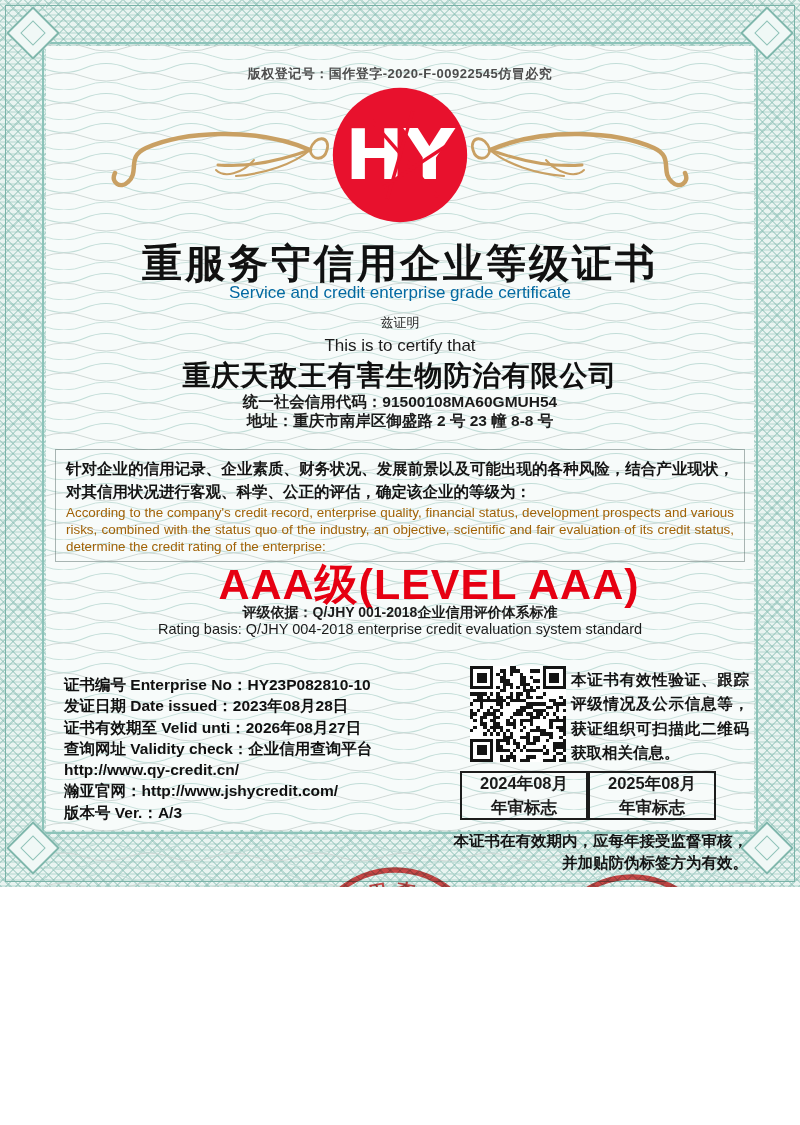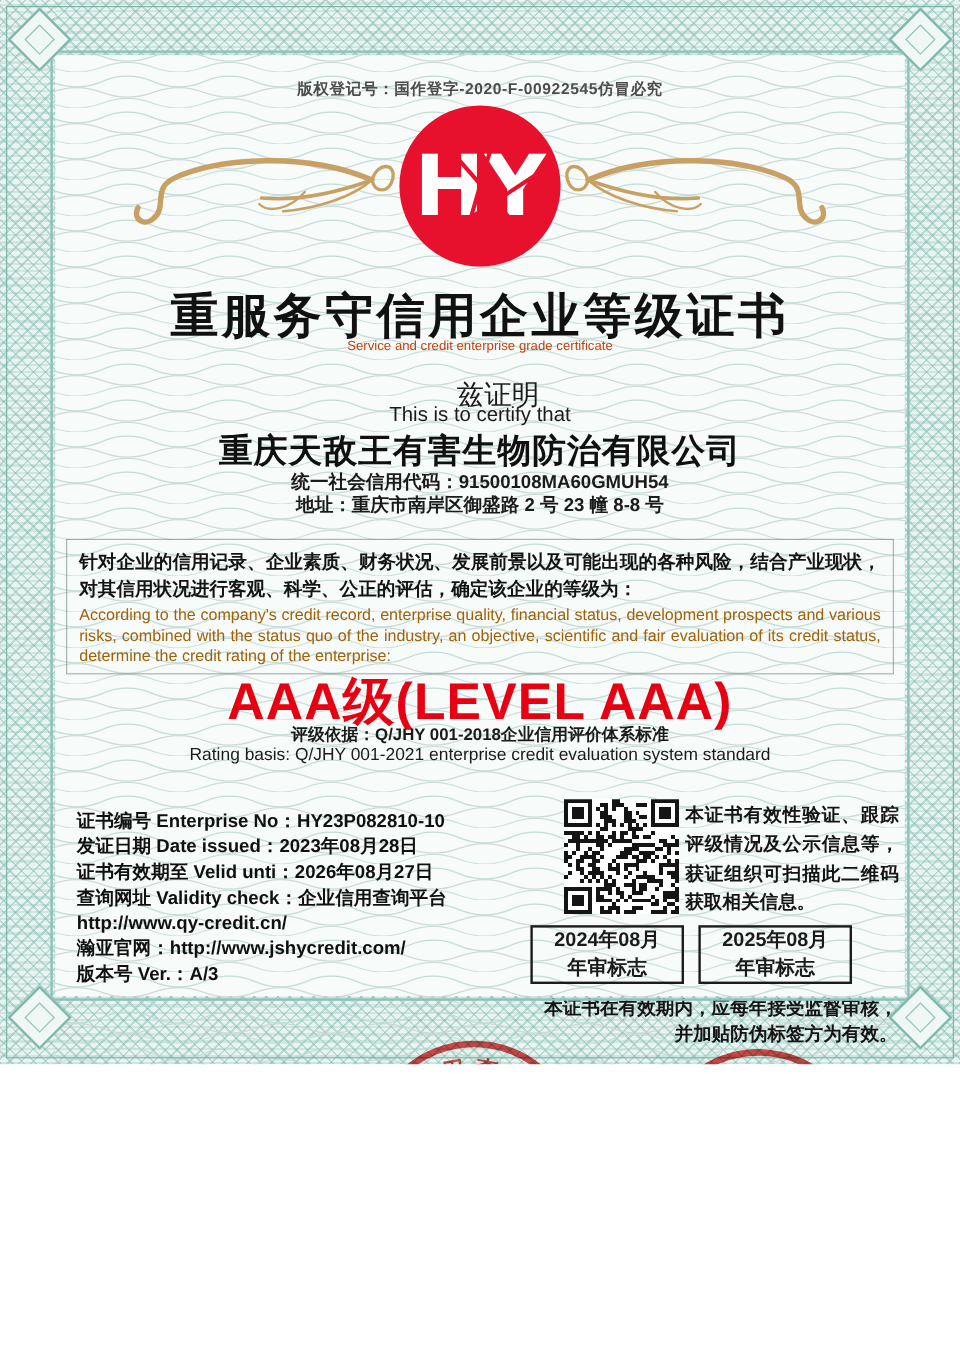--- a/index.html
+++ b/index.html
@@ -33,38 +33,38 @@
   
   .content{position:absolute;inset:0;z-index:3;}
   .abs{position:absolute;}
   .centered{left:46px;width:708px;text-align:center;}
   .copyright{top:65px;font-size:13px;font-weight:bold;color:#4c4c4c;letter-spacing:.5px;}
   .logo-svg{left:327px;top:82px;width:146px;height:146px;}
   .flourish{top:116px;width:228px;height:82px;}
   .flourish-left{left:104px;}
   .flourish-right{left:468px;transform:scaleX(-1);}
   .page-title{top:236px;font-size:40px;font-weight:bold;letter-spacing:3px;color:#111;}
-  .page-subtitle{top:283px;font-size:11px;color:#c2410c;}
-  .certify-zh{top:314px;font-size:23px;color:#1b1b1b;margin-left:15px;}
+  .page-subtitle{top:283px;font-size:17px;color:#0369a1;}
+  .certify-zh{top:314px;font-size:13px;color:#1b1b1b;}
   .certify-en{top:336px;font-size:17px;color:#1b1b1b;}
   .company{top:357px;font-size:28px;font-weight:bold;letter-spacing:1px;color:#101010;}
   .credit-code{top:392px;font-size:15.5px;font-weight:bold;}
   .address{top:411px;font-size:15.5px;font-weight:bold;}
   .eval-box{left:55px;top:449px;width:668px;padding:7px 10px 6px 10px;
     border:1px solid rgba(90,110,105,.5);}
   .eval-zh{font-size:15.5px;font-weight:bold;line-height:1.5;text-align:justify;color:#141414;}
   .eval-en{margin-top:0;font-size:13.4px;line-height:1.28;text-align:justify;color:#a16207;}
   .rating{top:556px;font-size:43px;font-weight:800;letter-spacing:1px;}
   .basis-zh{top:604px;font-size:14px;font-weight:bold;}
   .basis-en{top:621px;font-size:14.5px;}
   .details{left:64px;top:674px;width:400px;font-size:15.5px;font-weight:bold;line-height:21.3px;color:#101010;}
   .details .ln{white-space:nowrap;}
   .qr-svg{left:470px;top:666px;width:96px;height:96px;}
   .qr-note{left:571px;top:668px;width:178px;font-size:15.5px;font-weight:bold;line-height:24.3px;text-align:justify;color:#141414;font-family:Liberation Serif, serif;}
-  .year-boxes{left:442px;top:771px;display:flex;gap:12px;}
+  .year-boxes{left:460px;top:771px;display:flex;gap:0;}
   .year-box{width:124px;height:45px;border:2px solid #1c1c1c;display:flex;flex-direction:column;
     align-items:center;justify-content:center;font-size:16.5px;font-weight:bold;line-height:1.4;background:transparent;}
   .supervision{left:452px;top:830px;width:296px;text-align:right;font-size:15.5px;font-weight:bold;line-height:21.5px;color:#141414;}
   .issuer{position:absolute;text-align:center;}
   .issuer-left{left:225px;top:935px;width:320px;}
   .issuer-right{left:495px;top:935px;width:258px;}
   .issuer .zh{font-size:20.5px;font-weight:bold;letter-spacing:.5px;color:#101010;}
   .issuer .en{margin-top:6px;font-size:15.5px;color:#1a1a1a;}
   .seal{position:absolute;width:190px;height:190px;mix-blend-mode:multiply;opacity:.92;z-index:6;}
   .seal-left{left:300px;top:861px;}
@@ -140,23 +140,23 @@
     <div class="abs centered certify-en">This is to certify that</div>
     <div class="abs centered company">重庆天敌王有害生物防治有限公司</div>
     <div class="abs centered credit-code">统一社会信用代码：91500108MA60GMUH54</div>
     <div class="abs centered address">地址：重庆市南岸区御盛路 2 号 23 幢 8-8 号</div>
 
     <div class="abs eval-box">
       <div class="eval-zh">针对企业的信用记录、企业素质、财务状况、发展前景以及可能出现的各种风险，结合产业现状，对其信用状况进行客观、科学、公正的评估，确定该企业的等级为：</div>
       <div class="eval-en">According to the company's credit record, enterprise quality, financial status, development prospects and various risks, combined with the status quo of the industry, an objective, scientific and fair evaluation of its credit status, determine the credit rating of the enterprise:</div>
     </div>
 
-    <div class="abs centered rating" style="color:#e60012;">AAA级(LEVEL AAA)</div>
+    <div class="abs centered rating" style="color:#e60012;margin-left:29px;">AAA级(LEVEL AAA)</div>
     <div class="abs centered basis-zh">评级依据：Q/JHY 001-2018企业信用评价体系标准</div>
-    <div class="abs centered basis-en">Rating basis: Q/JHY 001-2021 enterprise credit evaluation system standard</div>
+    <div class="abs centered basis-en">Rating basis: Q/JHY 004-2018 enterprise credit evaluation system standard</div>
 
     <div class="abs details">
       <div class="ln"><span>证书编号 Enterprise No：</span><span>HY23P082810-10</span></div>
       <div class="ln"><span>发证日期 Date issued：</span><span>2023年08月28日</span></div>
       <div class="ln"><span>证书有效期至 Velid unti：</span><span>2026年08月27日</span></div>
       <div class="ln"><span>查询网址 Validity check：</span><span>企业信用查询平台</span></div>
       <div class="ln"><span></span><span>http://www.qy-credit.cn/</span></div>
       <div class="ln"><span>瀚亚官网：</span><span>http://www.jshycredit.com/</span></div>
       <div class="ln"><span>版本号 Ver.：</span><span>A/3</span></div>
     </div>

